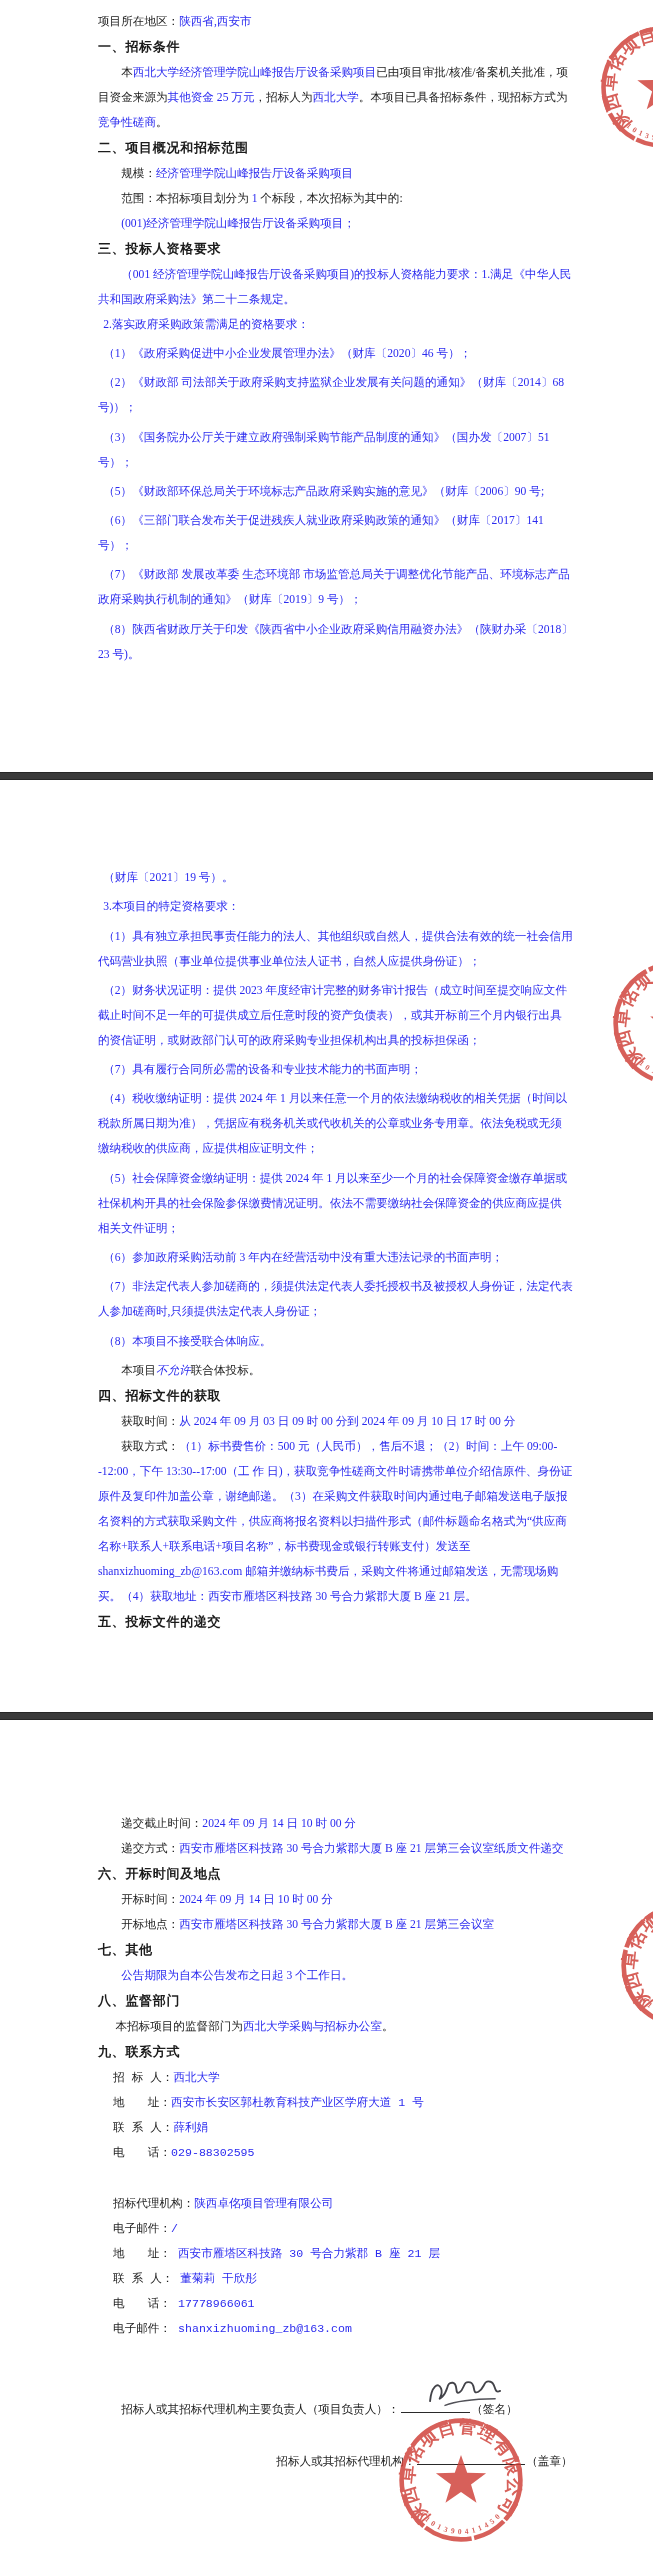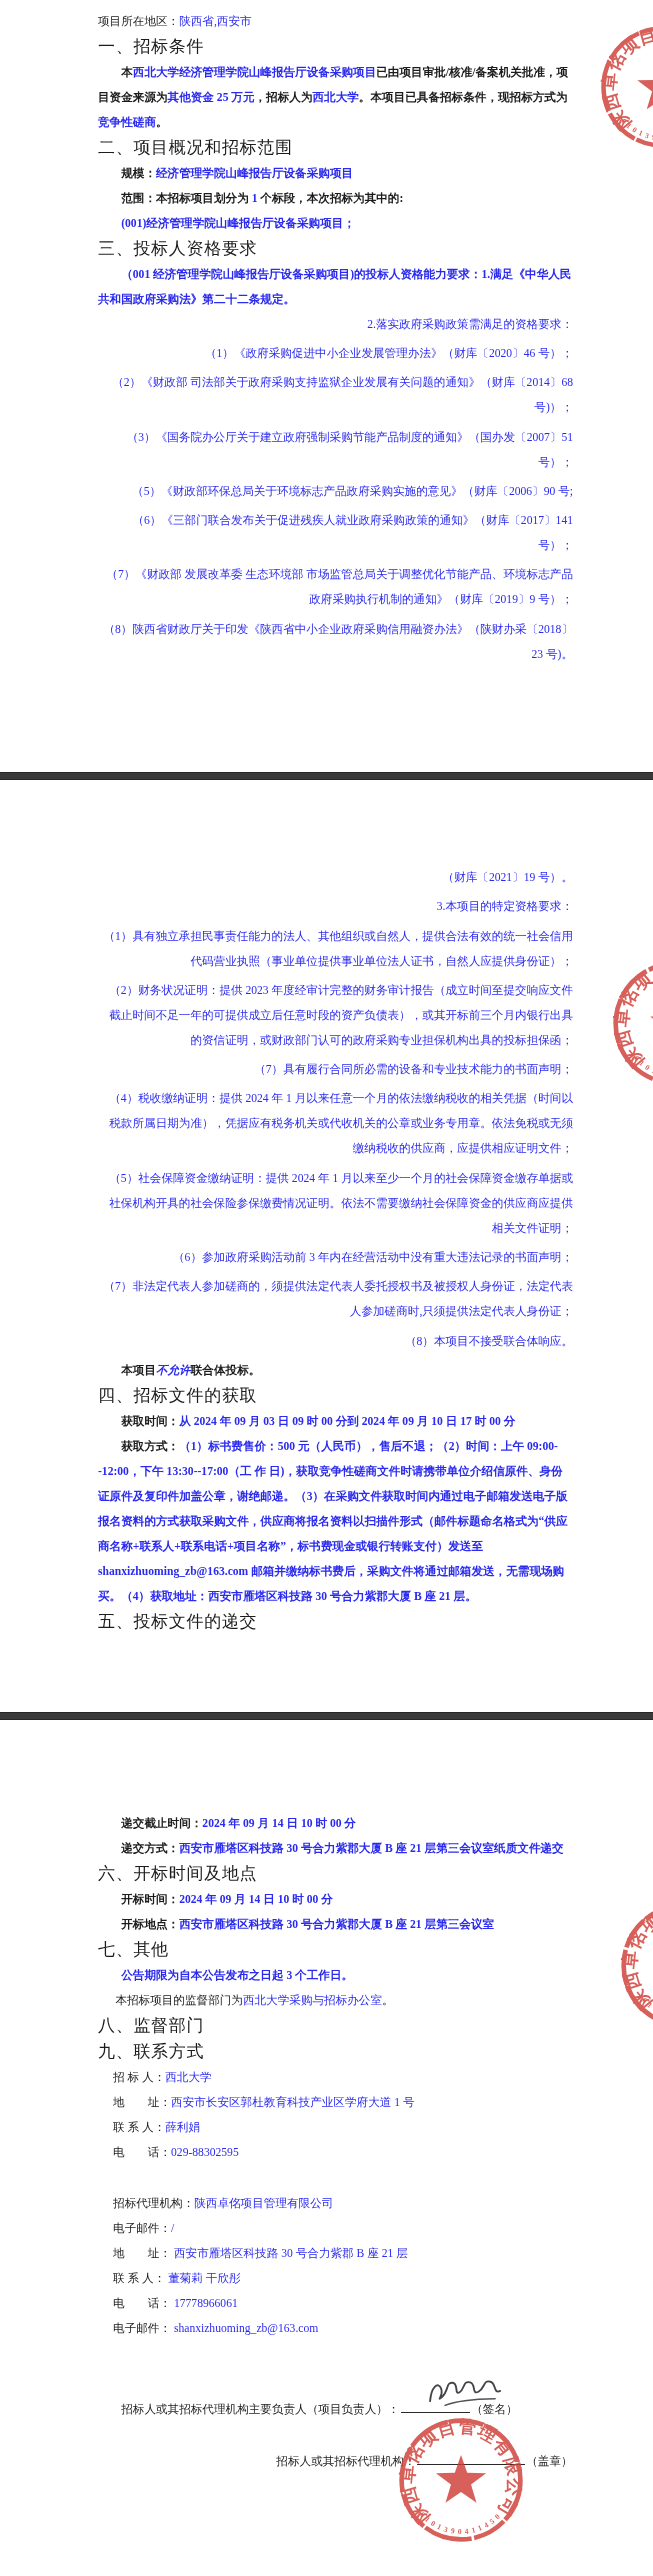--- a/index.html
+++ b/index.html
@@ -22,26 +22,26 @@
   #page3{top:1720px;height:856px;padding:91px 55px 0 98px;}
   .separator{
     position:absolute;left:0;width:654px;height:8px;
     background:#3a3a3a;border-top:0.7px solid #262626;border-bottom:0.7px solid #262626;
     box-sizing:border-box;
   }
   #sep1{top:772px;}
   #sep2{top:1712px;}
 
   .para{font-size:11.6px;line-height:25px;margin:0;}
-  .para.h{font-weight:normal;font-size:17px;line-height:26px;color:#111;letter-spacing:0.7px;}
+  .para.h{font-weight:bold;font-size:13px;line-height:26px;color:#111;letter-spacing:0.7px;}
   .para.plain{text-indent:0;}
-  .para.ind2{text-indent:2em;font-weight:bold;}
+  .para.ind2{text-indent:2em;}
   .para.ind1{text-indent:1.5em;}
-  .para.item{text-indent:0.45em;margin-bottom:4.3px;text-align:right;}
-  .para.contact{padding-left:1.3em;}
+  .para.item{text-indent:0.45em;margin-bottom:4.3px;}
+  .para.contact{padding-left:1.3em;font-family:Liberation Mono, monospace;}
   .para.gap{margin-top:26px;}
   .para.sig{margin-top:56px;text-indent:2em;}
   .para.sealline{margin-top:27px;padding-left:152px;text-align:center;}
 
   .seg-k{color:#1c1c1c;}
   .seg-b{color:#2b2bef;}
   .seg-bi{color:#2b2bef;font-style:italic;}
   .seg-blank{display:inline-block;width:69px;border-bottom:1.2px solid #2a2a2a;height:11.6px;vertical-align:baseline;margin:0 1.4px;}
   .seg-blank2{display:inline-block;width:108px;border-bottom:1.2px solid #2a2a2a;height:11.6px;vertical-align:baseline;margin:0 1.4px;}
 
@@ -97,22 +97,22 @@
     </div>
   <div id="sep2" class="separator"></div>
   <div id="page3" class="page">
       <div class="para ind2"><span class="seg-k">递交截止时间：</span><span class="seg-b">2024 年 09 月 14 日  10 时 00 分</span></div>
       <div class="para ind2"><span class="seg-k">递交方式：</span><span class="seg-b">西安市雁塔区科技路 30 号合力紫郡大厦 B 座 21 层第三会议室纸质文件递交</span></div>
       <div class="para h"><span class="seg-k">六、开标时间及地点</span></div>
       <div class="para ind2"><span class="seg-k">开标时间：</span><span class="seg-b">2024 年 09 月 14 日  10 时 00 分</span></div>
       <div class="para ind2"><span class="seg-k">开标地点：</span><span class="seg-b">西安市雁塔区科技路 30 号合力紫郡大厦 B 座 21 层第三会议室</span></div>
       <div class="para h"><span class="seg-k">七、其他</span></div>
       <div class="para ind2"><span class="seg-b">公告期限为自本公告发布之日起 3 个工作日。</span></div>
+      <div class="para h"><span class="seg-k">八、监督部门</span></div>
       <div class="para ind1"><span class="seg-k">本招标项目的监督部门为</span><span class="seg-b">西北大学采购与招标办公室</span><span class="seg-k">。</span></div>
-      <div class="para h"><span class="seg-k">八、监督部门</span></div>
       <div class="para h"><span class="seg-k">九、联系方式</span></div>
       <div class="para contact"><span class="seg-k">招 标 人：</span><span class="seg-b">西北大学</span></div>
       <div class="para contact"><span class="seg-k">地　　址：</span><span class="seg-b">西安市长安区郭杜教育科技产业区学府大道 1 号</span></div>
       <div class="para contact"><span class="seg-k">联 系 人：</span><span class="seg-b">薛利娟</span></div>
       <div class="para contact"><span class="seg-k">电　　话：</span><span class="seg-b">029-88302595</span></div>
       <div class="para contact gap"><span class="seg-k">招标代理机构：</span><span class="seg-b">陕西卓佲项目管理有限公司</span></div>
       <div class="para contact"><span class="seg-k">电子邮件：</span><span class="seg-b">/</span></div>
       <div class="para contact"><span class="seg-k">地　　址： </span><span class="seg-b">西安市雁塔区科技路 30 号合力紫郡 B 座 21 层</span></div>
       <div class="para contact"><span class="seg-k">联 系 人： </span><span class="seg-b">董菊莉 干欣彤</span></div>
       <div class="para contact"><span class="seg-k">电　　话： </span><span class="seg-b">17778966061</span></div>

